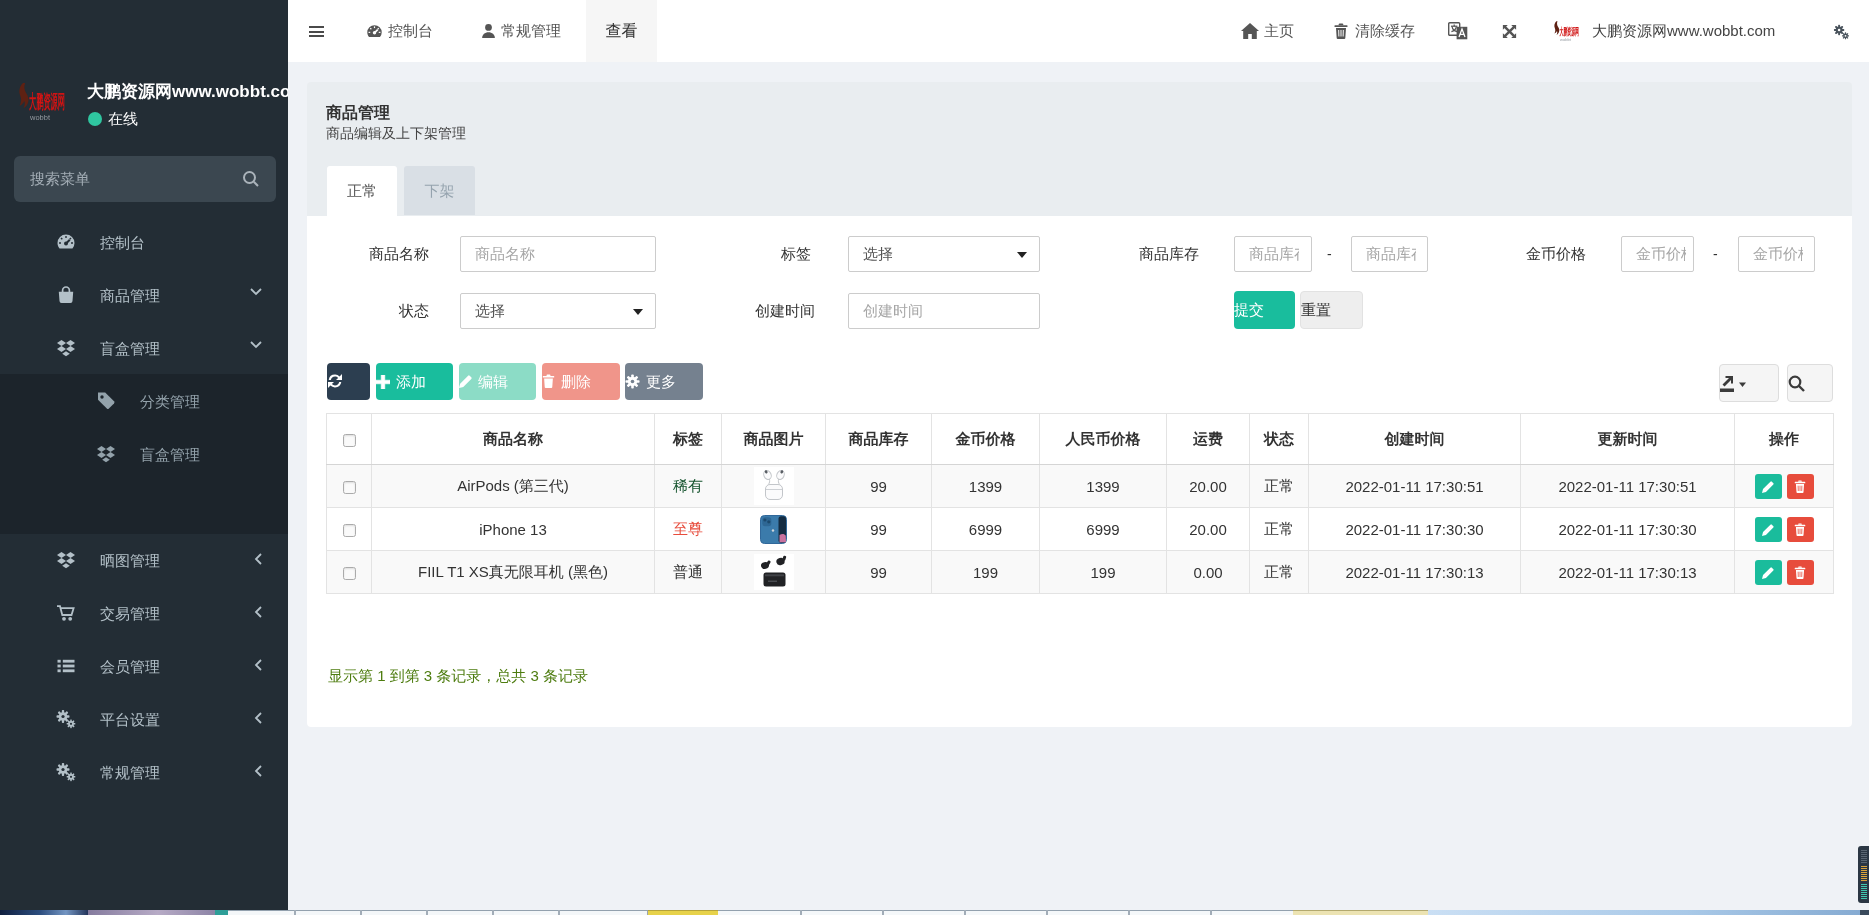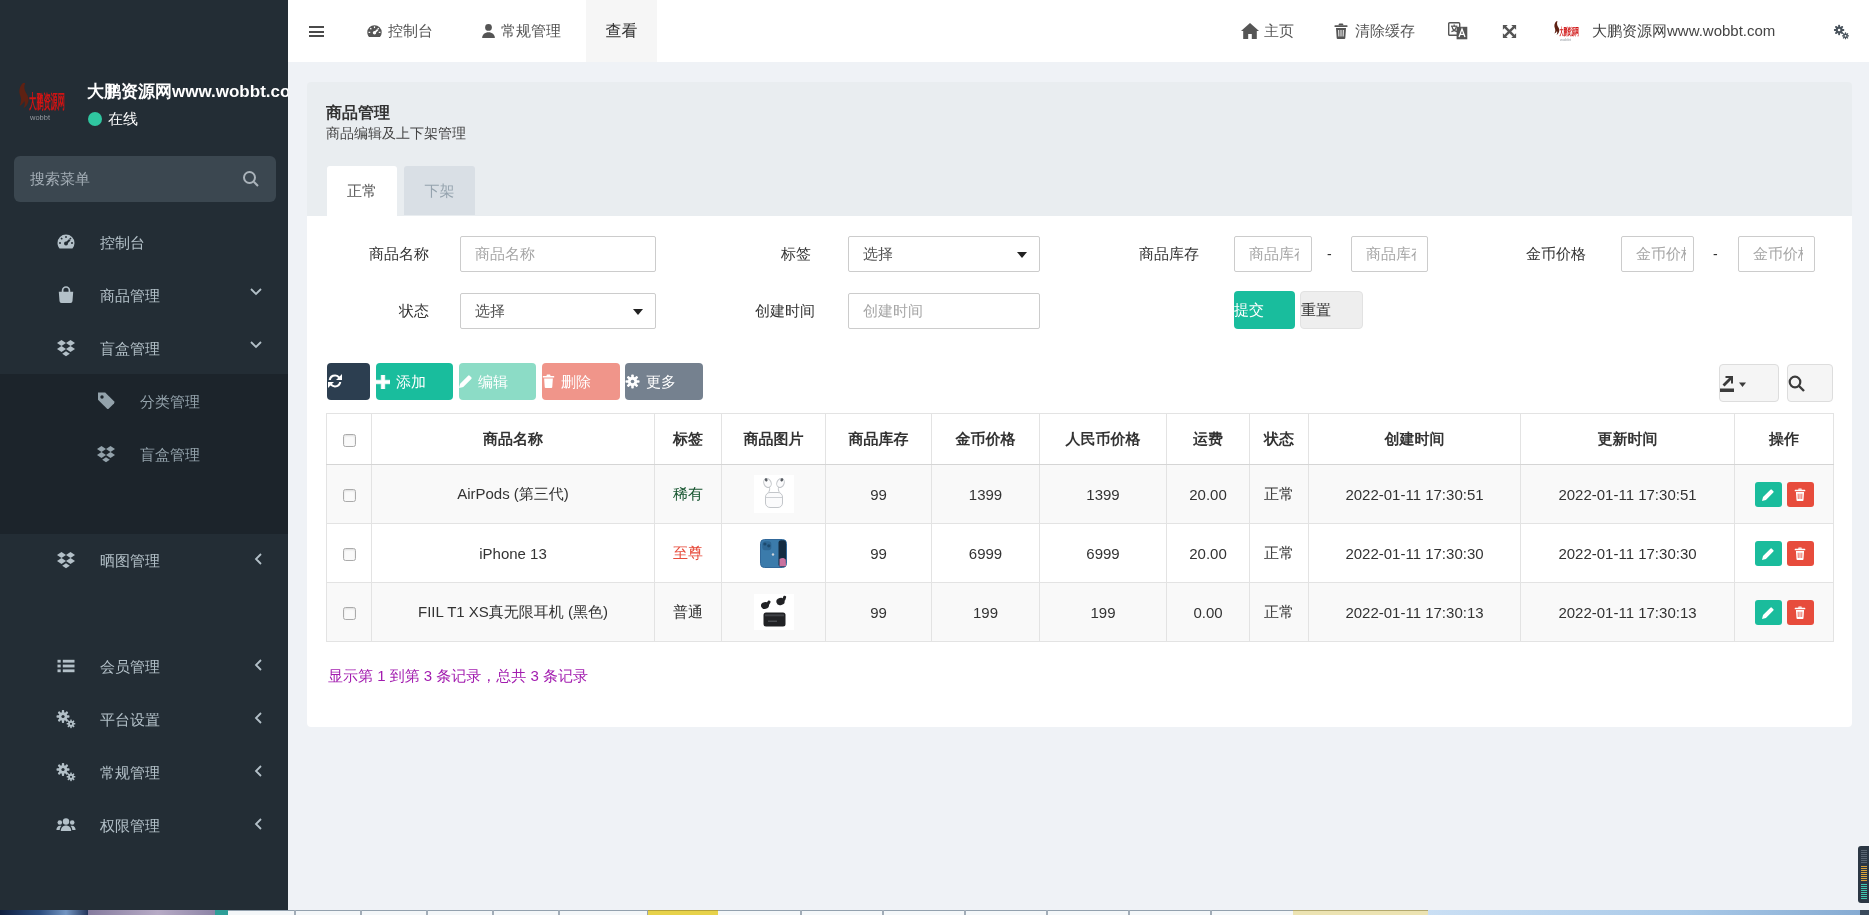--- a/index.html
+++ b/index.html
@@ -45,21 +45,21 @@
 .sel { position:absolute; height:36px; border:1px solid #ccc; border-radius:2px; background:#fff; color:#555; font-size:15px; line-height:34px; padding-left:14px; }
 .sel .car { position:absolute; right:12px; top:15px; width:0; height:0; border-left:5px solid transparent; border-right:5px solid transparent; border-top:6px solid #222; }
 .dash { position:absolute; font-size:14px; color:#333; line-height:36px; }
 
 
 .btn { position:absolute; border-radius:4px; color:#fff; font-size:15px; }
 
 
 #tbl th, #tbl td { border:1px solid #e3e3e3; text-align:center; vertical-align:middle; padding:0; }
 #tbl th { height:51px; font-size:15px; font-weight:bold; border-bottom:1px solid #d5d5d5; background:#fff; }
-#tbl td { height:59px; }
+#tbl td { height:43px; }
 #tbl tr.odd td { background:#f9f9f9; }
 #tbl svg { vertical-align:middle; }
 .cb { display:inline-block; width:13px; height:13px; border:1px solid #ababab; border-radius:2.5px; background:#fafafa; box-shadow:inset 0 1px 2px rgba(0,0,0,.12); vertical-align:middle; }
 .act { display:inline-block; width:27px; height:25px; border-radius:3px; text-align:center; line-height:23px; }
 </style>
 </head>
 <body>
 
 <div id="sidebar">
   <div id="uname">大鹏资源网www.wobbt.com</div>
@@ -147,20 +147,31 @@
           <polygon points="14.5,8 10,11 14.5,14 19,11"></polygon>
           <polygon points="10,13.2 6.2,15.7 10,18.2 13.8,15.7"></polygon>
         </g>
       </svg>
       <span class="tx">晒图管理</span>
       <svg class="ch" width="8" height="12" viewBox="0 0 8 12">
         <path d="M7 1L2 6l5 5" fill="none" stroke="#b3c0c8" stroke-width="1.8"></path>
       </svg>
     </div>
 
+  <div class="mi" style="top:587px">
+      <svg class="ic" viewBox="0 0 20 20">
+        <path fill="none" stroke="#b3c0c8" stroke-width="1.8" d="M1 3.2h3l2.3 8.8h9.2l2.1-6.8H5.2"></path>
+        <circle cx="8" cy="15.8" r="1.9" fill="#b3c0c8"></circle>
+        <circle cx="14.2" cy="15.8" r="1.9" fill="#b3c0c8"></circle>
+      </svg>
+      <span class="tx">交易管理</span>
+      <svg class="ch" width="8" height="12" viewBox="0 0 8 12">
+        <path d="M7 1L2 6l5 5" fill="none" stroke="#b3c0c8" stroke-width="1.8"></path>
+      </svg>
+    </div>
 
   <div class="mi" style="top:640px">
       <svg class="ic" viewBox="0 0 20 20">
         <g fill="#b3c0c8">
           <rect x="1.5" y="3.8" width="3.2" height="2.8"></rect>
           <rect x="6.8" y="3.8" width="11.7" height="2.8"></rect>
           <rect x="1.5" y="8.6" width="3.2" height="2.8"></rect>
           <rect x="6.8" y="8.6" width="11.7" height="2.8"></rect>
           <rect x="1.5" y="13.4" width="3.2" height="2.8"></rect>
           <rect x="6.8" y="13.4" width="11.7" height="2.8"></rect>
@@ -243,36 +254,20 @@
           </g>
           <circle cx="15" cy="14.8" r="1.1" fill="#232d35"></circle>
         </g>
       </svg>
       <span class="tx">平台设置</span>
       <svg class="ch" width="8" height="12" viewBox="0 0 8 12">
         <path d="M7 1L2 6l5 5" fill="none" stroke="#b3c0c8" stroke-width="1.8"></path>
       </svg>
     </div>
 
-  <div class="mi" style="top:799px">
-      <svg class="ic" viewBox="0 0 20 20">
-        <g fill="#b3c0c8">
-          <circle cx="10" cy="6.5" r="3.2"></circle>
-          <path d="M4.8 16c0-3.2 2.3-5.4 5.2-5.4s5.2 2.2 5.2 5.4z"></path>
-          <circle cx="3.8" cy="7.5" r="2.3"></circle>
-          <path d="M.4 15c0-2.6 1.5-4.3 3.6-4.3.5 0 1 .1 1.4.3-1 1-1.6 2.4-1.7 4z"></path>
-          <circle cx="16.2" cy="7.5" r="2.3"></circle>
-          <path d="M19.6 15c0-2.6-1.5-4.3-3.6-4.3-.5 0-1 .1-1.4.3 1 1 1.6 2.4 1.7 4z"></path>
-        </g>
-      </svg>
-      <span class="tx">权限管理</span>
-      <svg class="ch" width="8" height="12" viewBox="0 0 8 12">
-        <path d="M7 1L2 6l5 5" fill="none" stroke="#b3c0c8" stroke-width="1.8"></path>
-      </svg>
-    </div>
 </div>
 
 <div id="navbar"></div>
 <div id="tabview">查看</div>
 
 <svg class="abs" style="left:15px;top:80px" width="52" height="42" viewBox="0 0 52 42">
   <path d="M8 3c-3.5 3.5-4.5 8-2.8 12.5 1.3 3.5 1.3 6.5-.6 10.3 2.2-1.1 3.8-2.7 4.7-4.9.9 2.4.4 4.9-.9 7.4 2.8-1.5 4.6-3.9 5-7.2.3-2.8-.4-5.4-2.3-8C9.4 10 8.6 6.6 10.2 3z" fill="#5e2113"></path>
     <text x="14" y="28" font-size="19" font-weight="bold" fill="#d01313" textLength="36" lengthAdjust="spacingAndGlyphs" font-family="Liberation Sans">大鹏资源网</text>
     <text x="15" y="40" font-size="8" fill="#949aa0" textLength="20" lengthAdjust="spacingAndGlyphs">wobbt</text>
 </svg>
@@ -607,21 +602,21 @@
                 <line x1="4.7" y1="7" x2="4.9" y2="13.5"></line>
                 <line x1="7" y1="7" x2="7" y2="13.5"></line>
                 <line x1="9.3" y1="7" x2="9.1" y2="13.5"></line>
               </g>
             </svg></span>
 </td>
       </tr>
 </tbody>
   </table>
 
-<div class="abs" style="left:328px;top:667px;font-size:15px;color:#a21caf">显示第 1 到第 3 条记录，总共 3 条记录</div>
+<div class="abs" style="left:328px;top:667px;font-size:15px;color:#4d7c0f">显示第 1 到第 3 条记录，总共 3 条记录</div>
 
 <div class="abs" id="taskbar" style="left:0;top:910px;width:1869px;height:5px;background:#eef2f6">
   <div class="abs" style="left:0;top:0;width:88px;height:5px;background:linear-gradient(90deg,#101f3f,#2c4d7e 45%,#7395c2 75%,#23345a)"></div>
   <div class="abs" style="left:88px;top:0;width:127px;height:5px;background:linear-gradient(90deg,#857b9e,#b7abc6 55%,#8d84a6)"></div>
   <div class="abs" style="left:215px;top:0;width:13px;height:5px;background:#2e9e98"></div>
   <div class="abs" style="left:228px;top:0;width:420px;height:5px;background:#f4f7f9;border-top:1px solid #93a1ae;box-shadow:inset -1px 0 0 #9aa5b1"></div>
   <div class="abs" style="left:294px;top:0;width:2px;height:5px;background:#a2adb8"></div>
   <div class="abs" style="left:360px;top:0;width:2px;height:5px;background:#a2adb8"></div>
   <div class="abs" style="left:426px;top:0;width:2px;height:5px;background:#a2adb8"></div>
   <div class="abs" style="left:492px;top:0;width:2px;height:5px;background:#a2adb8"></div>

